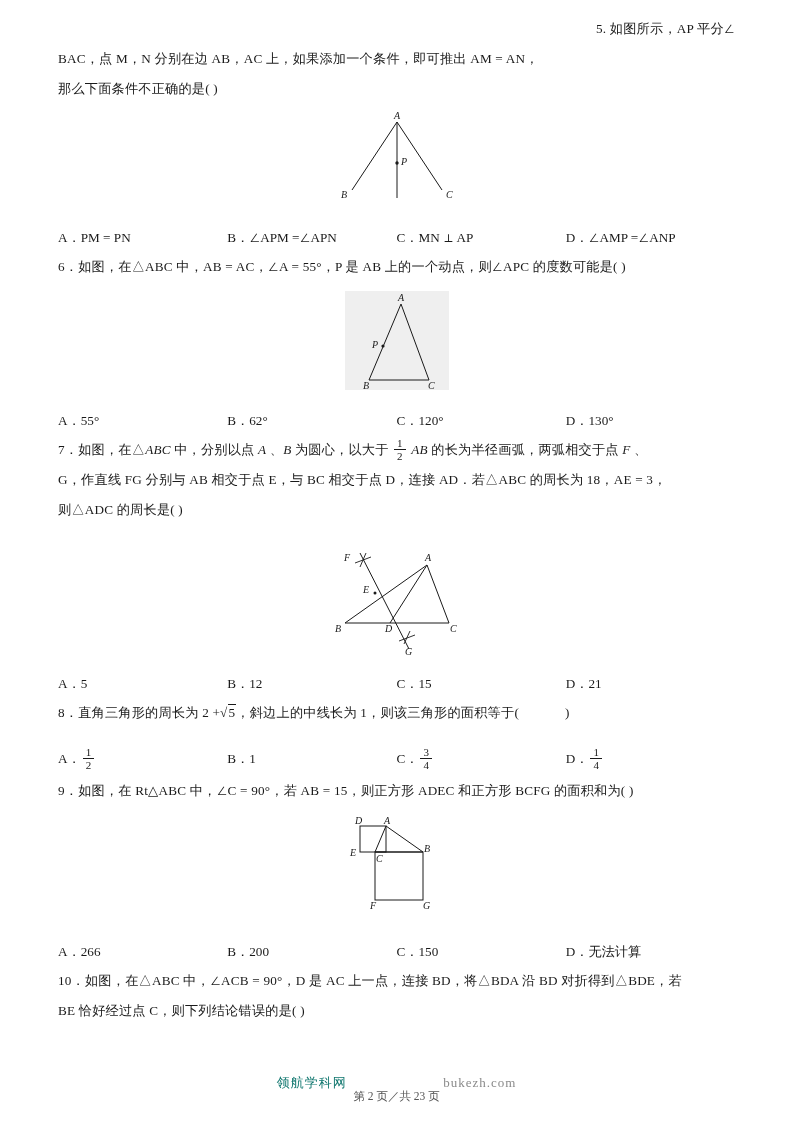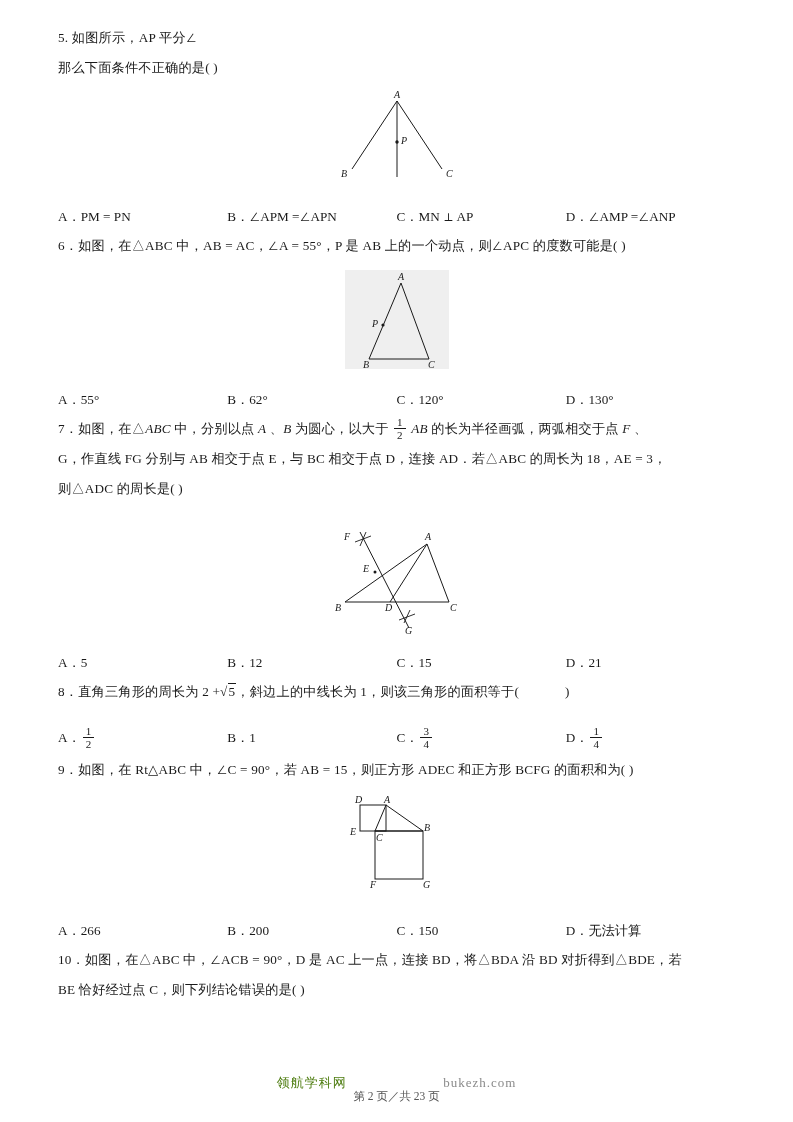--- a/index.html
+++ b/index.html
@@ -61,33 +61,36 @@
     color:#555;
   }
   .wm{
     position:absolute;
     left:0; right:0; bottom:30px;
     text-align:center;
     font-size:13px;
     color:#8a8a8a;
     letter-spacing:1px;
   }
-  .wm .dark{ color:#4d7c0f;margin-top:21px; }
+  .wm .dark{ color:#0f766e;margin-top:21px; }
   .shade{ fill:#efefef; stroke:none; }
   text{ font-family:"Liberation Serif",serif; font-style:italic; font-size:10px; fill:#1a1a1a;}
 </style>
 </head>
 <body>
 
 <div class="page">
   <div class="body-area">
 
     <div class="q">
-      <div class="line" style="text-align:left;margin-top:9px;">
+      <div class="line" style="text-align:right;">
         <span>5. 如图所示，AP 平分∠</span>
+      </div>
+      <div class="line">
+        <span>BAC，点 M，N 分别在边 AB，AC 上，如果添加一个条件，即可推出 AM = AN，</span>
       </div>
       <div class="line">
         <span>那么下面条件不正确的是(        )</span>
       </div>
 
       <div class="figure">
         <svg width="200" height="100" viewBox="0 0 200 100">
           <line x1="100" y1="12" x2="55" y2="80" stroke="#1a1a1a" stroke-width="1"></line>
           <line x1="100" y1="12" x2="145" y2="80" stroke="#1a1a1a" stroke-width="1"></line>
           <line x1="100" y1="12" x2="100" y2="88" stroke="#1a1a1a" stroke-width="1"></line>

